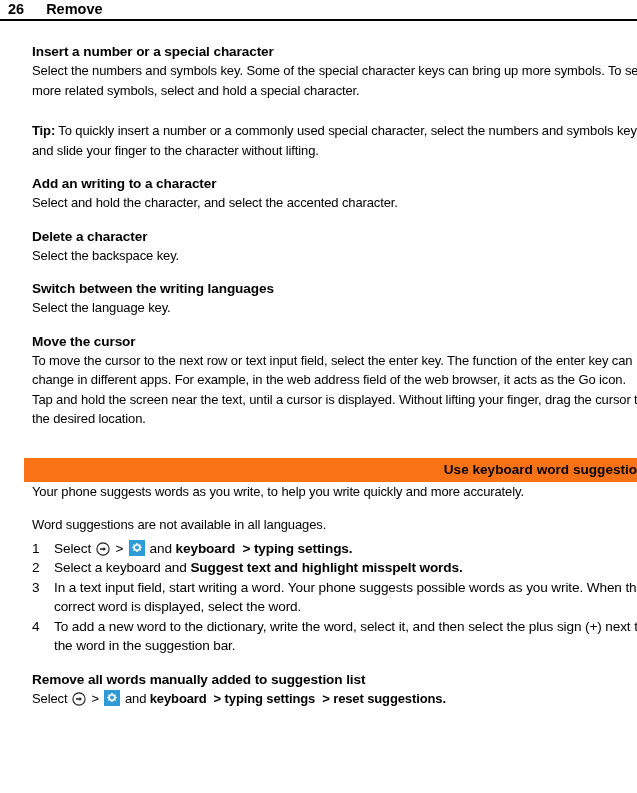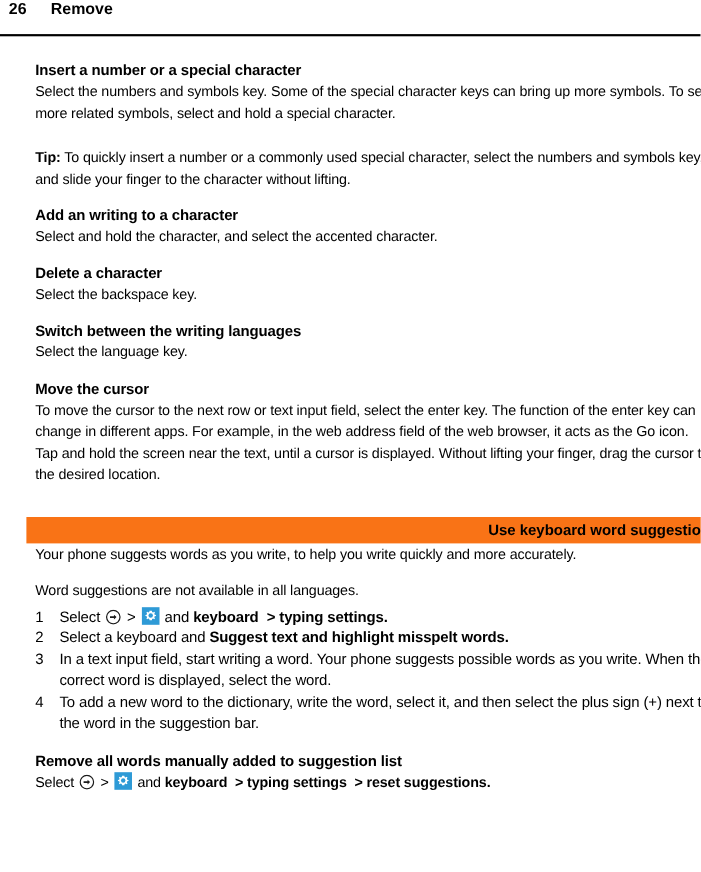--- a/index.html
+++ b/index.html
@@ -19,21 +19,21 @@
     width: 637px;
     height: 793px;
     box-sizing: border-box;
     position: relative;
   }
 
   
   .page-header {
     display: flex;
     align-items: flex-end;
-    padding: 0 8px 12px 8px;
+    padding: 0 8px 0 8px;
     height: 19px;
   }
   .page-header .folio {
     font-size: 14.5px;
     font-weight: bold;
     letter-spacing: 0px;
     line-height: 19px;
   }
   .page-header .chapter {
     font-size: 14.5px;

